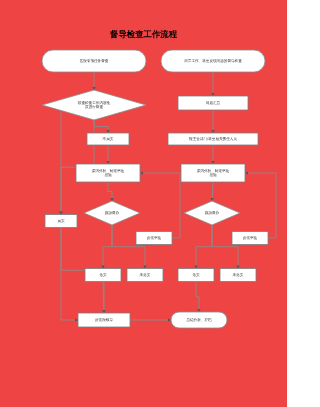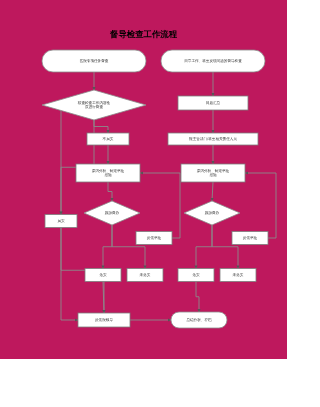--- a/index.html
+++ b/index.html
@@ -6,22 +6,22 @@
     margin: 0;
     padding: 0;
     background: #ffffff;
   }
   body {
     font-family: "DejaVu Sans", "Liberation Sans", sans-serif;
   }
   #page {
     position: relative;
     width: 287px;
-    height: 359px;
-    background: #be185d;
+    height: 407px;
+    background: #ef4444;
     overflow: hidden;
   }
   #flow-svg {
     position: absolute;
     left: 0;
     top: 0;
     width: 287px;
     height: 407px;
   }
   .node-shape {

